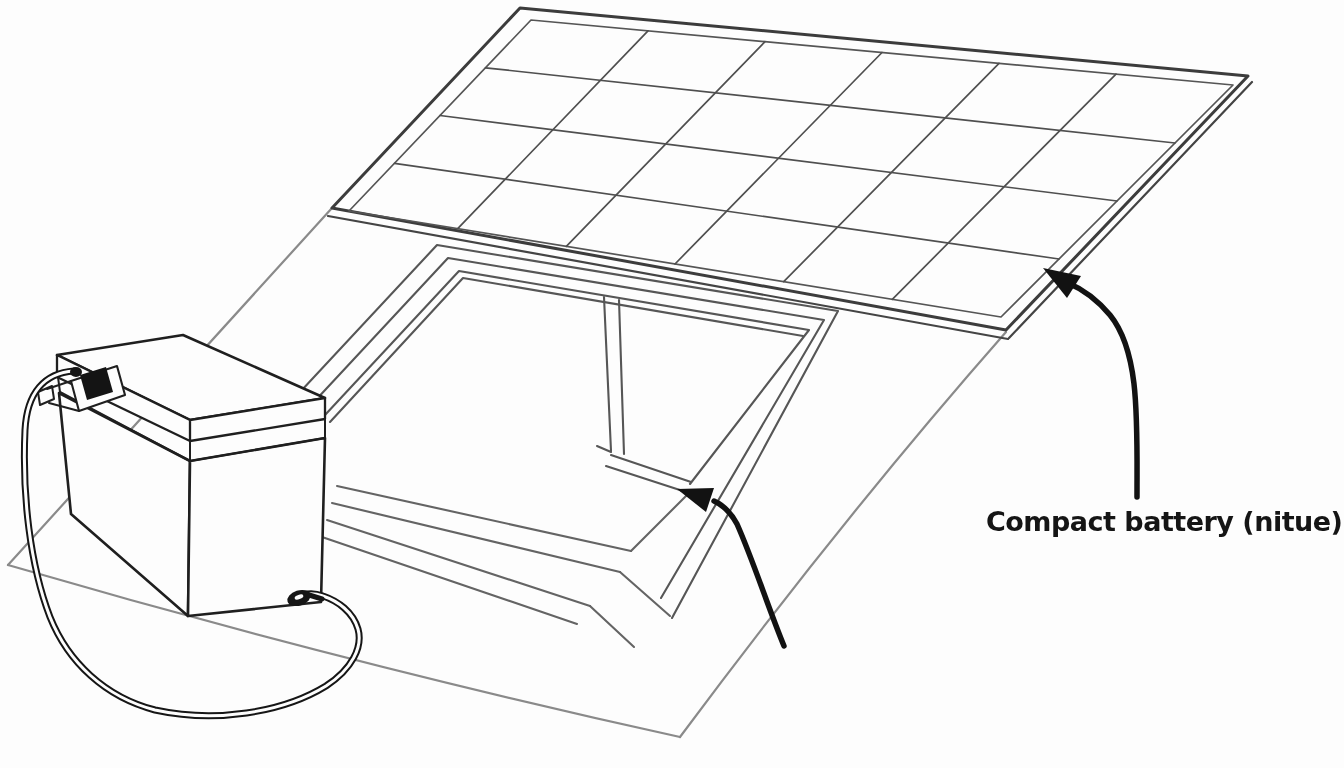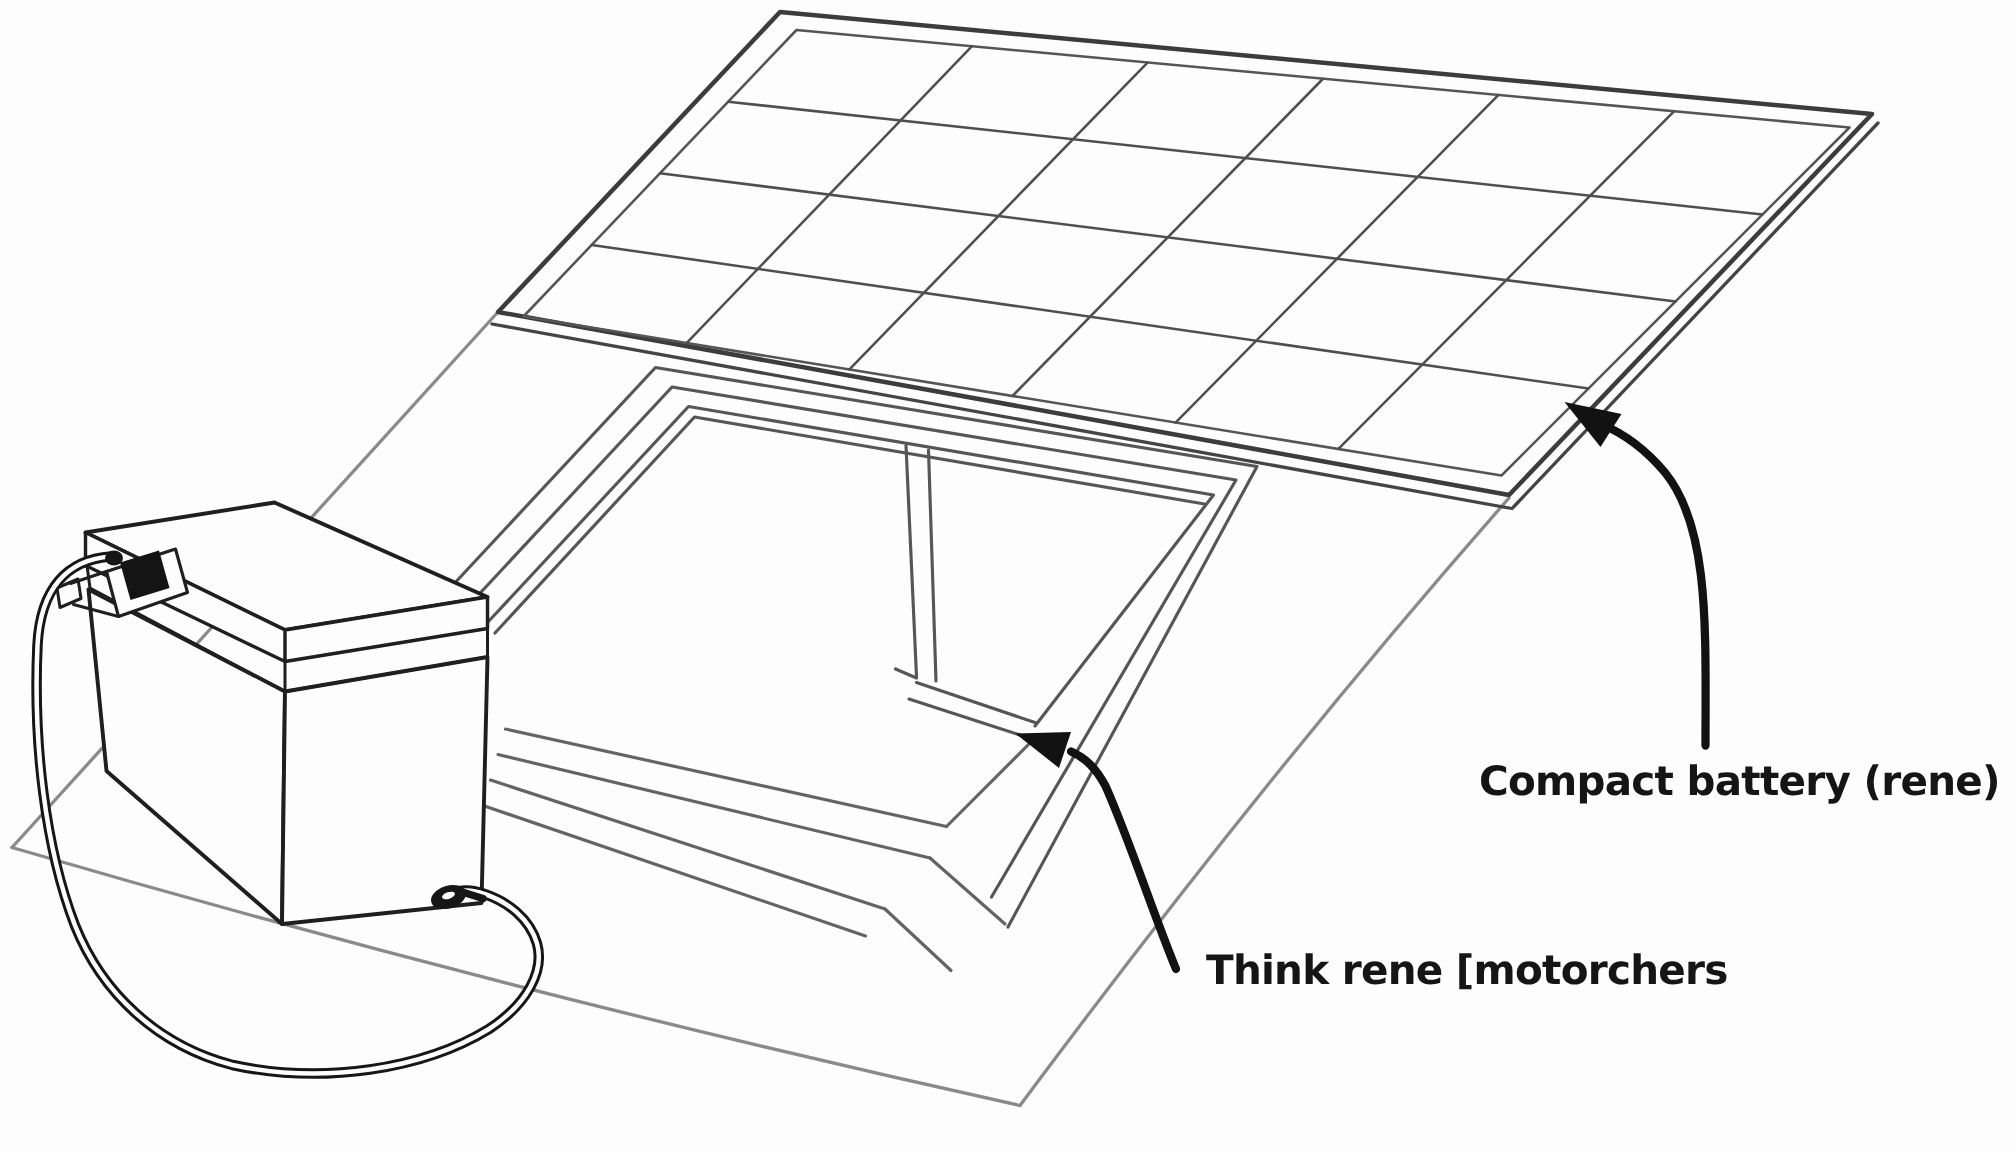--- a/index.html
+++ b/index.html
@@ -124,17 +124,16 @@
         <path d="M1137,497 C1137,420 1140,352 1110,315 C1094,296 1080,288 1068,283" fill="none" stroke="#121212" stroke-width="5.5" stroke-linecap="round"></path>
         <path d="M1043,268 L1081,276 L1067,298 Z" fill="#121212" stroke="none"></path>
       </g>
       <g>
         <path d="M784,646 C768,607 753,560 737,524 C730,511 723,505 714,501" fill="none" stroke="#121212" stroke-width="5.5" stroke-linecap="round"></path>
         <path d="M677,489 L714,488 L706,512 Z" fill="#121212" stroke="none"></path>
       </g>
     </g>
   </svg>
 
-  <div class="diagram-label" id="label-battery">Compact battery (rene)</div>
+  <div class="diagram-label" id="label-battery">Compact battery (nitue)</div>
 
-  <div class="diagram-label" id="label-skylight">Think rene [motorchers</div>
 
 </div>
 
 </body></html>

